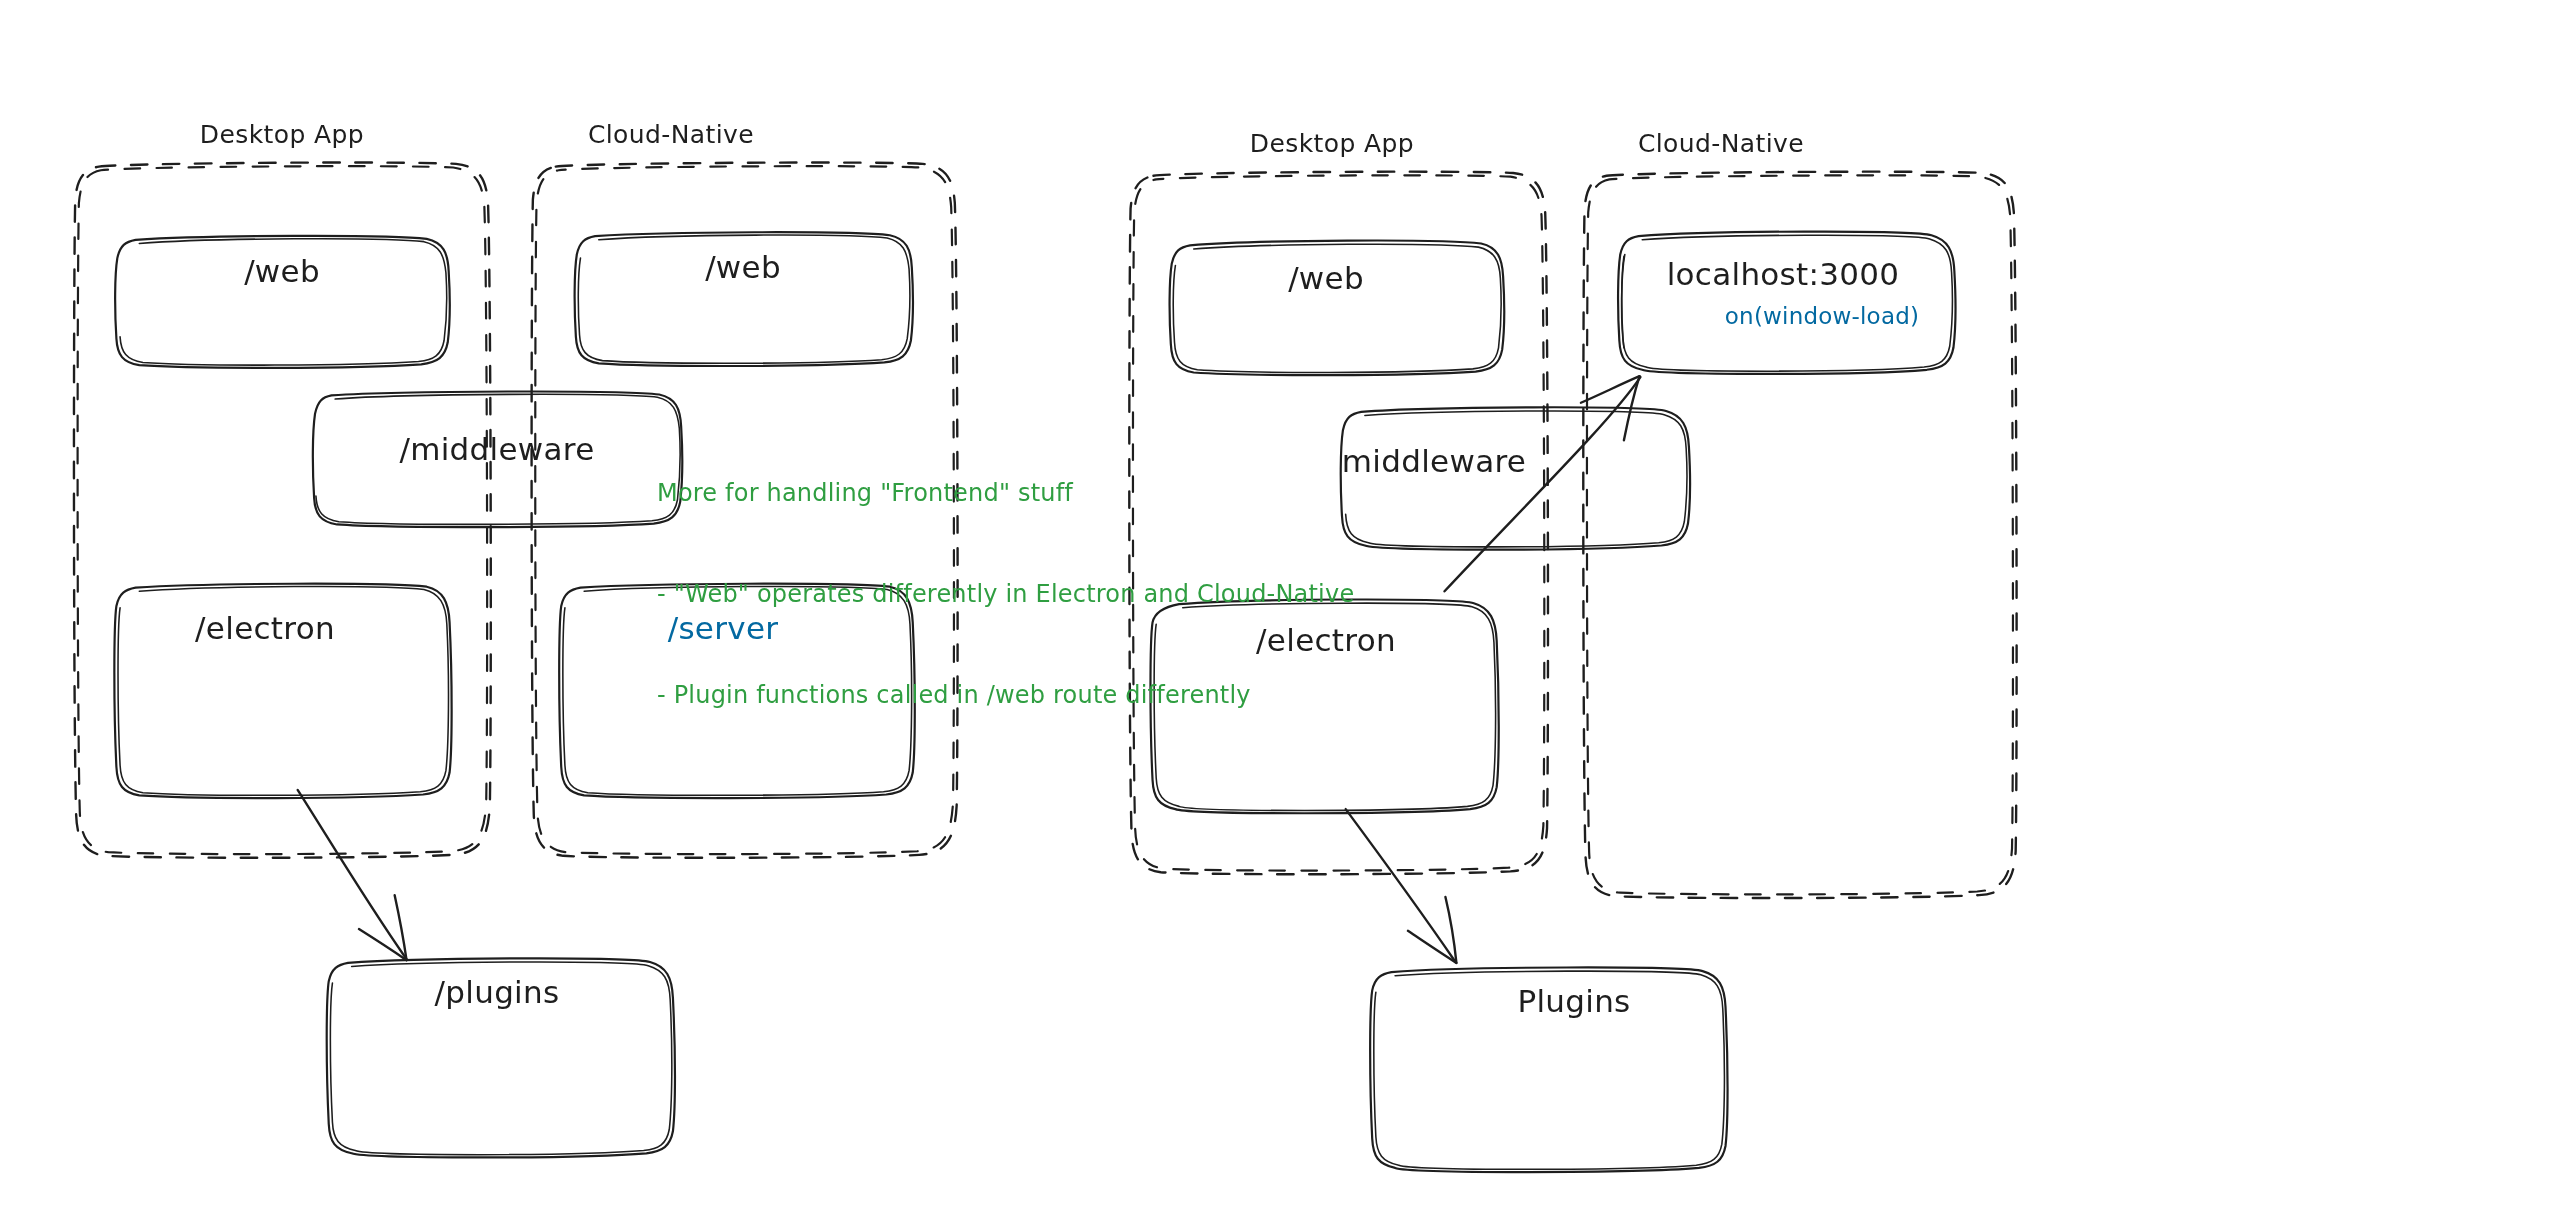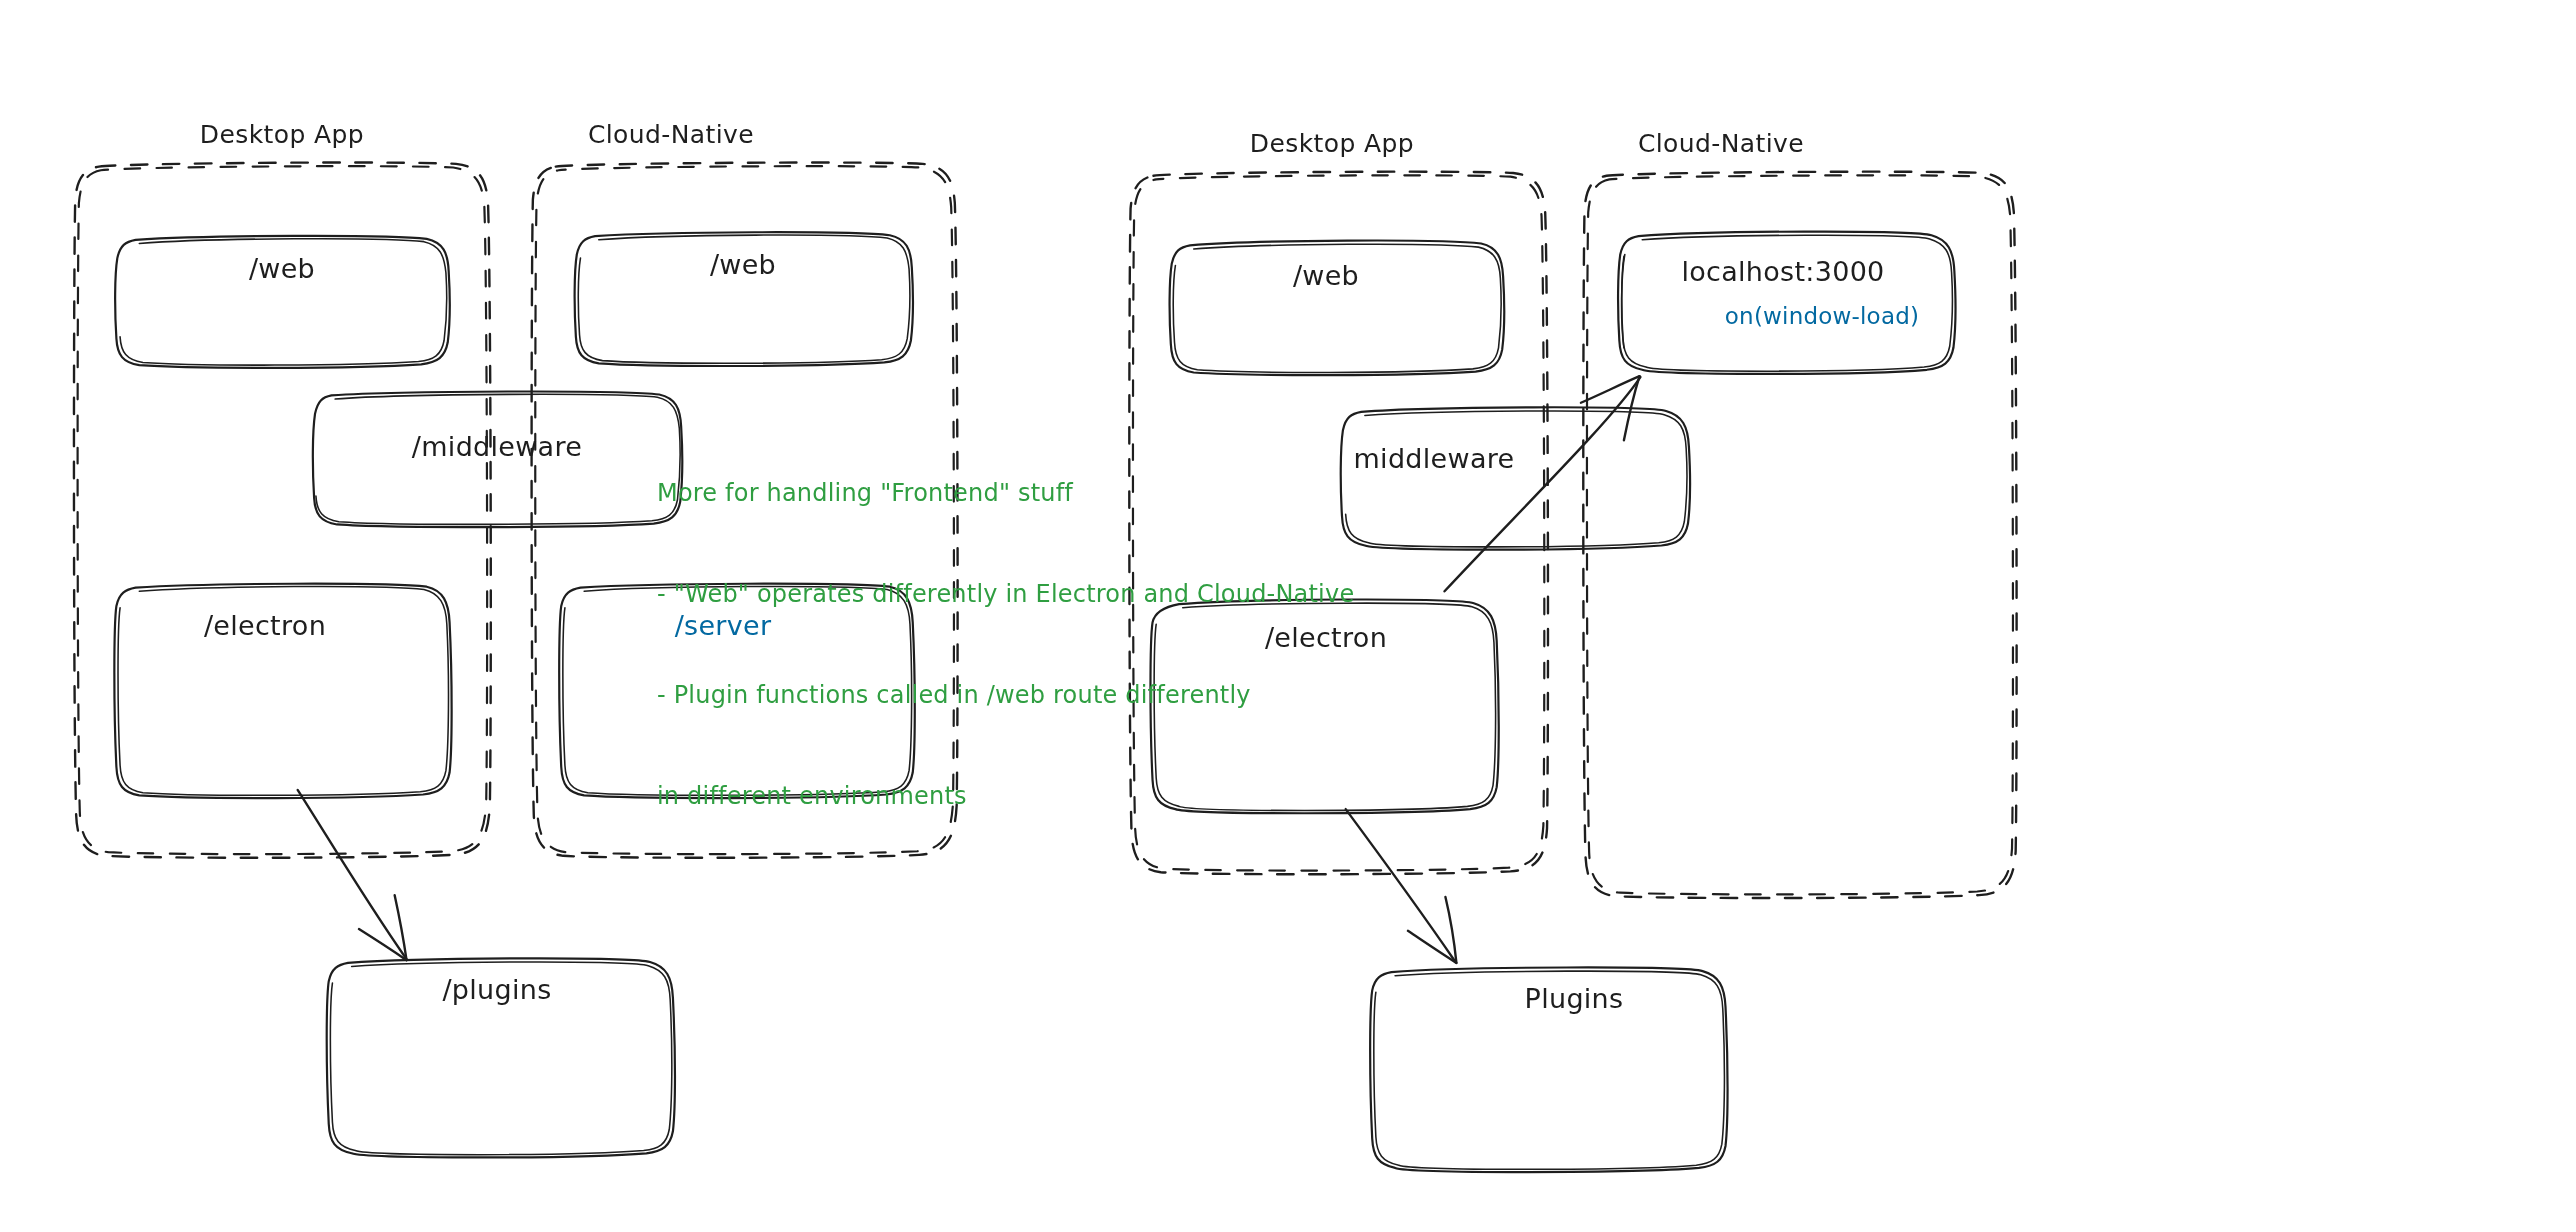--- a/index.html
+++ b/index.html
@@ -33,21 +33,21 @@
     color: #1e1e1e;
     line-height: 1.28;
   }
   .group-title {
     font-size: 25px;
     letter-spacing: 0.4px;
     text-align: center;
     transform: translateX(-50%);
   }
   .node-title {
-    font-size: 27px;
+    font-size: 31px;
     letter-spacing: 0.3px;
     text-align: center;
     transform: translateX(-50%);
   }
   .node-sub {
     font-size: 23px;
     letter-spacing: 0.2px;
     text-align: center;
     transform: translateX(-50%);
   }
@@ -267,21 +267,20 @@
   <div class="lbl node-title" style="left:743px; top:248px;">/web</div>
   <div class="lbl node-title" style="left:497px; top:430px;">/middleware</div>
   <div class="lbl node-title" style="left:265px; top:609px;">/electron</div>
   <div class="lbl node-title txt-red" style="left:723px; top:609px;">/server</div>
   <div class="lbl node-title" style="left:497px; top:973px;">/plugins</div>
 
   <div class="lbl annot annot-green" style="left:657px; top:410px;">
     <div>More for handling "Frontend" stuff</div>
     <div>- "Web" operates differently in Electron and Cloud-Native</div>
     <div>- Plugin functions called in /web route differently</div>
-    <div>in different environments</div>
   </div>
 
   <div class="lbl group-title" style="left:1332px; top:128px;">Desktop App</div>
   <div class="lbl group-title" style="left:1721px; top:128px;">Cloud-Native</div>
 
   <div class="lbl node-title" style="left:1326px; top:259px;">/web</div>
 
   <div class="lbl node-title" style="left:1783px; top:255px;">localhost:3000</div>
   <div class="lbl node-sub txt-red" style="left:1822px; top:302px;">on(window-load)</div>
 

